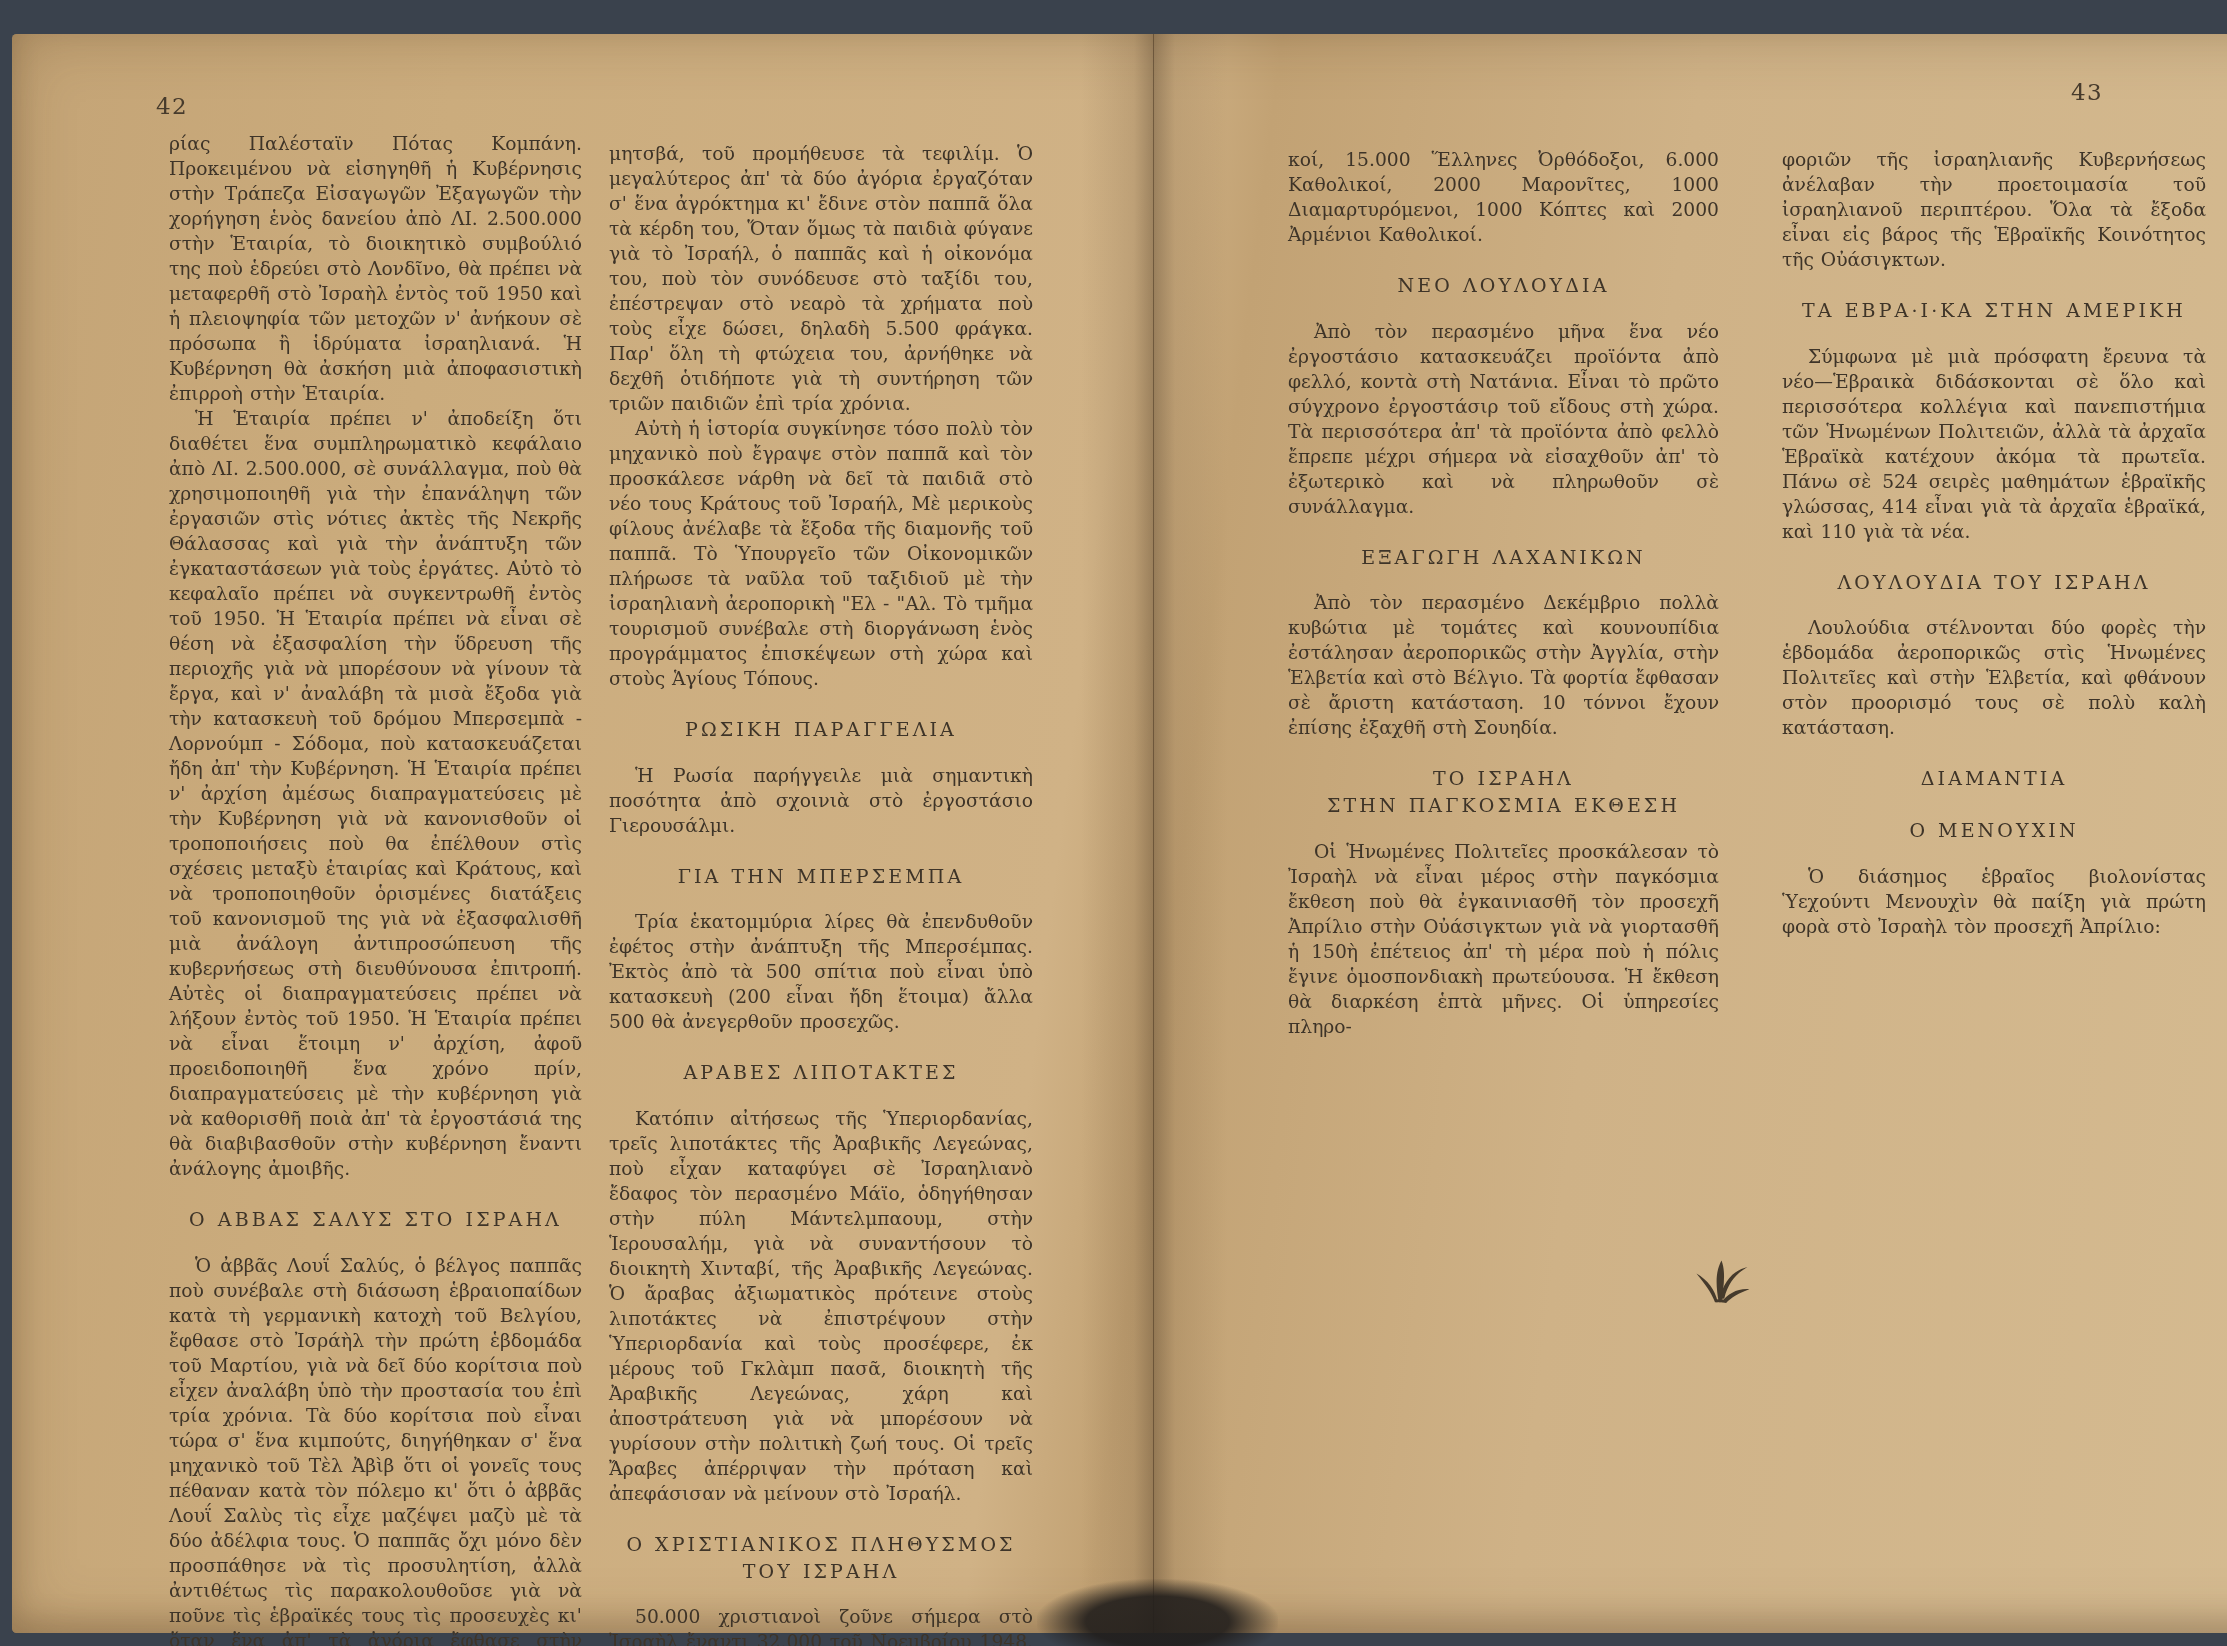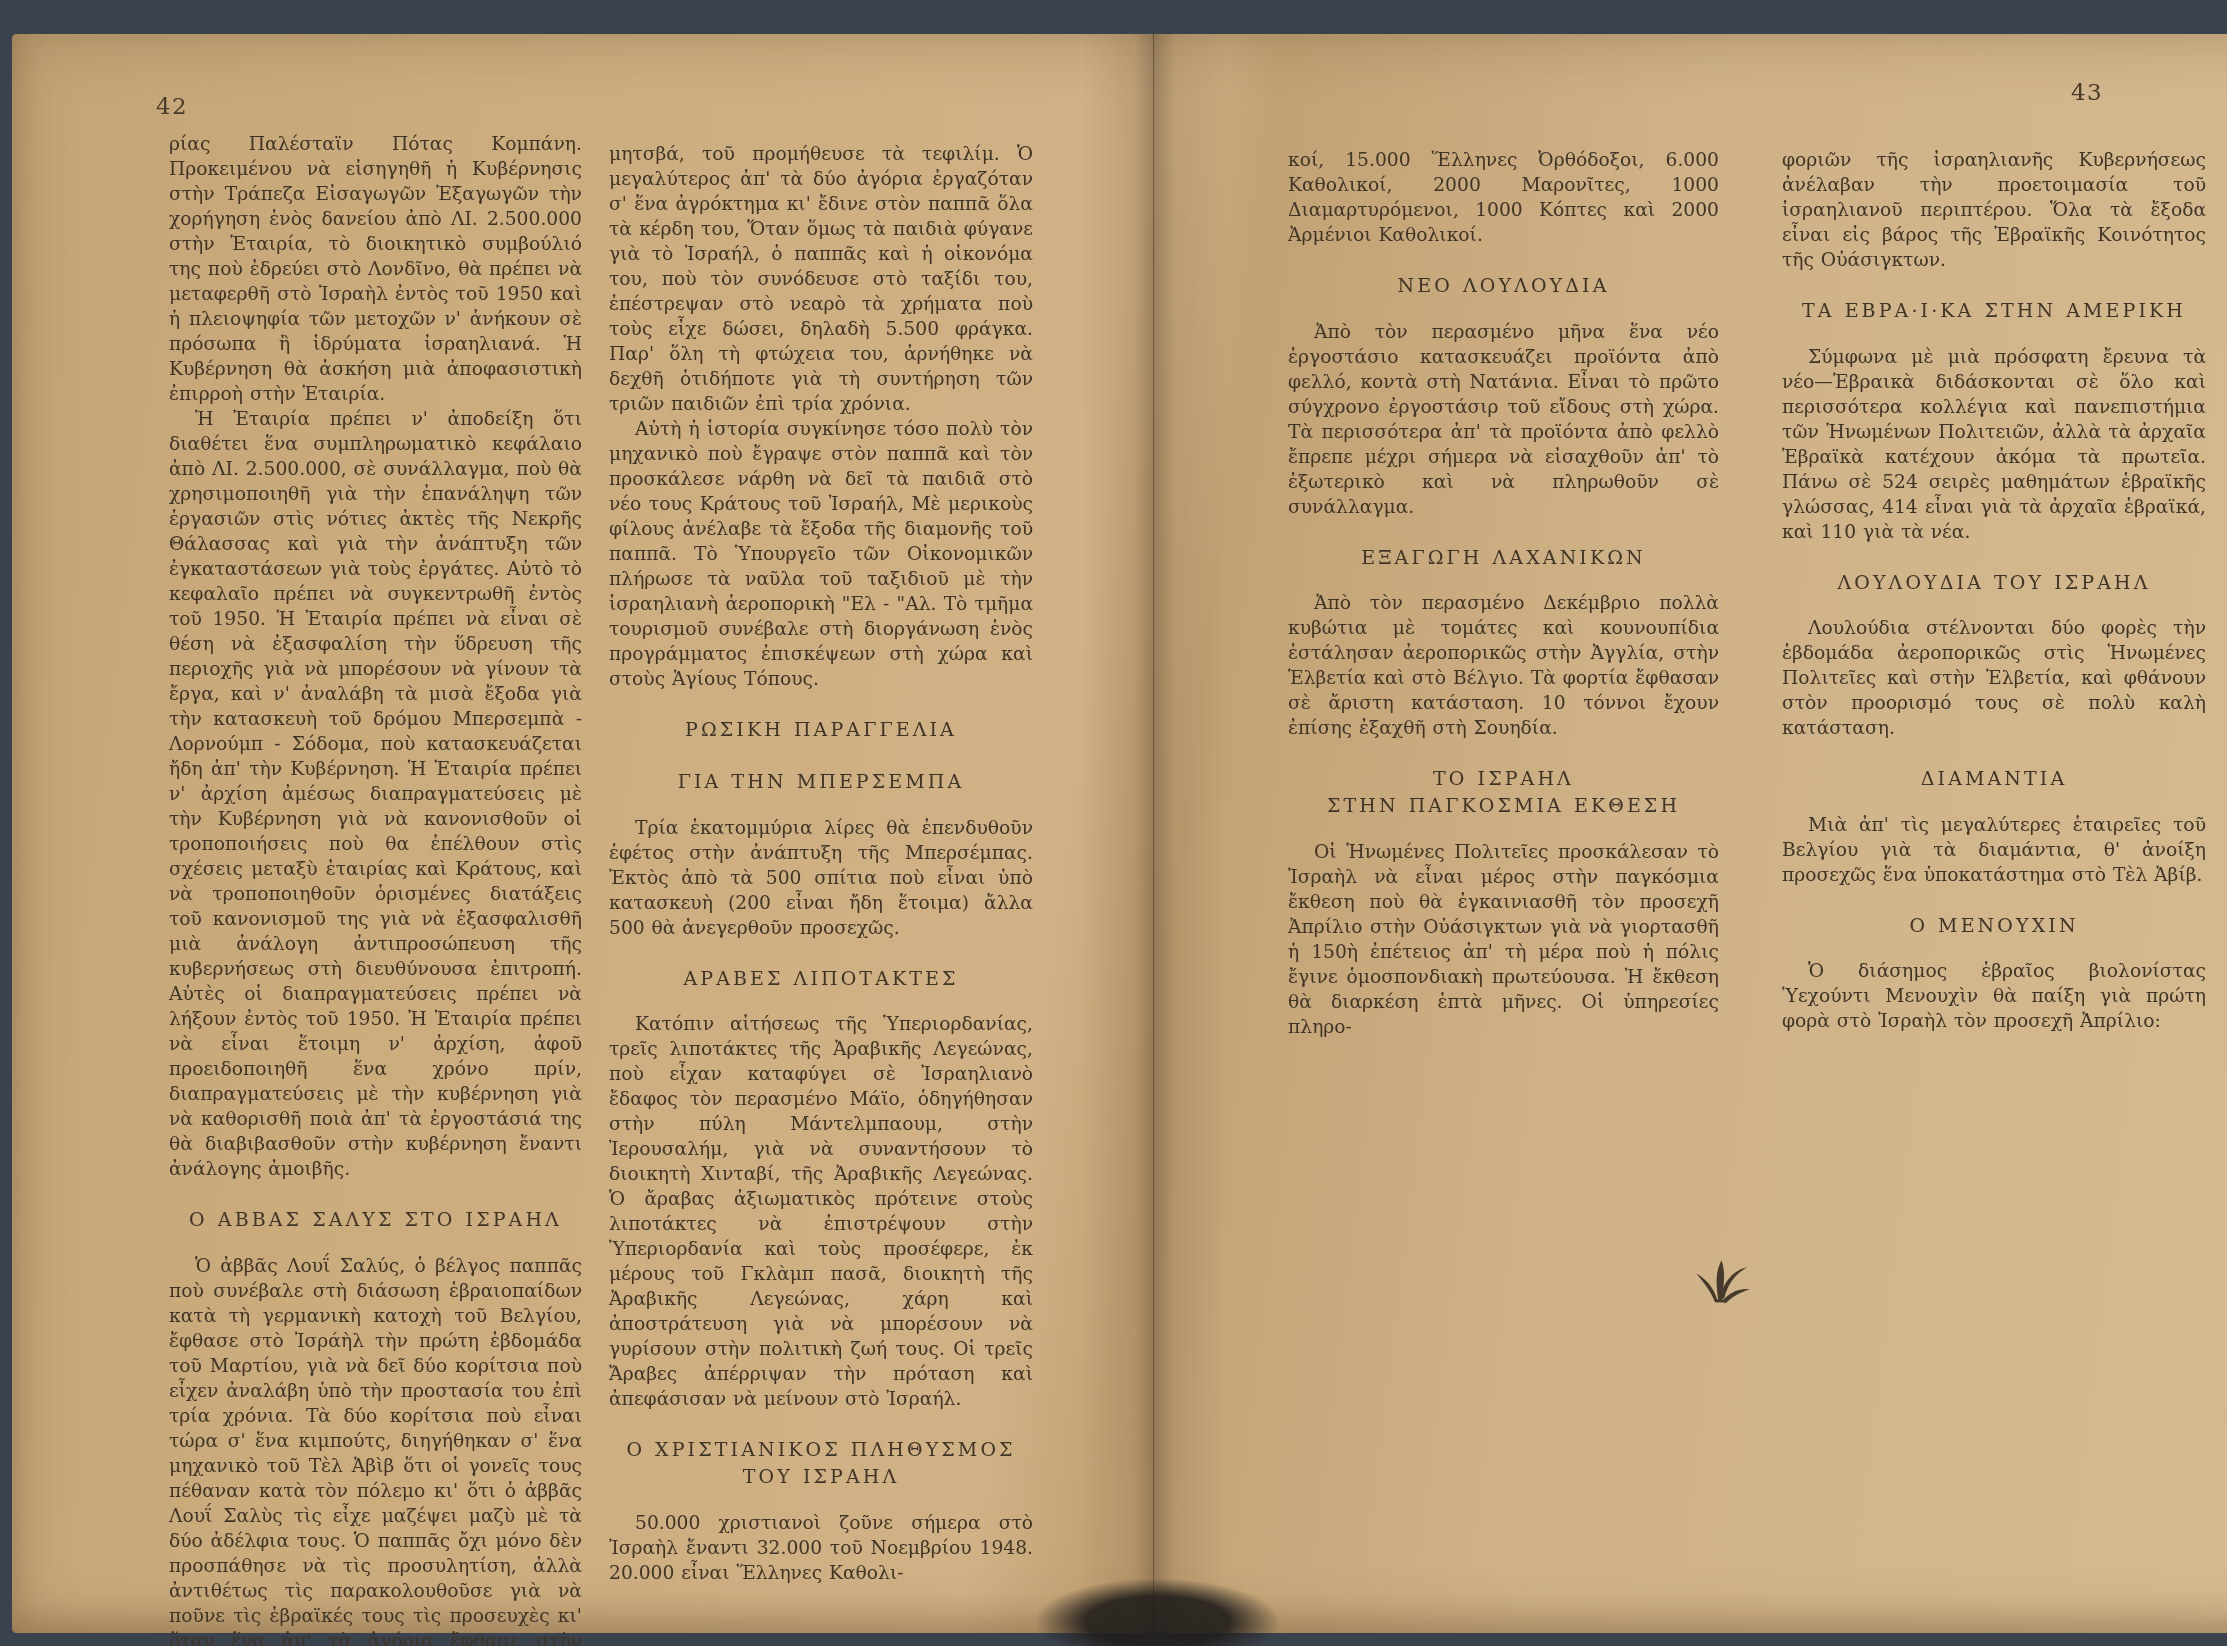--- a/index.html
+++ b/index.html
@@ -69,20 +69,21 @@
   <div class="col col-1">
       <p class="paragraph_continued">ρίας Παλέσταϊν Πότας Κομπάνη. Προκειμένου νὰ εἰσηγηθῆ ἡ Κυβέρνησις στὴν Τράπεζα Εἰσαγωγῶν Ἐξαγωγῶν τὴν χορήγηση ἑνὸς δανείου ἀπὸ ΛΙ. 2.500.000 στὴν Ἑταιρία, τὸ διοικητικὸ συμβούλιό της ποὺ ἑδρεύει στὸ Λονδῖνο, θὰ πρέπει νὰ μεταφερθῆ στὸ Ἰσραὴλ ἐντὸς τοῦ 1950 καὶ ἡ πλειοψηφία τῶν μετοχῶν ν' ἀνήκουν σὲ πρόσωπα ἢ ἱδρύματα ἰσραηλιανά. Ἡ Κυβέρνηση θὰ ἀσκήση μιὰ ἀποφασιστικὴ ἐπιρροὴ στὴν Ἑταιρία.</p>
       <p class="paragraph">Ἡ Ἑταιρία πρέπει ν' ἀποδείξη ὅτι διαθέτει ἕνα συμπληρωματικὸ κεφάλαιο ἀπὸ ΛΙ. 2.500.000, σὲ συνάλλαγμα, ποὺ θὰ χρησιμοποιηθῆ γιὰ τὴν ἐπανάληψη τῶν ἐργασιῶν στὶς νότιες ἀκτὲς τῆς Νεκρῆς Θάλασσας καὶ γιὰ τὴν ἀνάπτυξη τῶν ἐγκαταστάσεων γιὰ τοὺς ἐργάτες. Αὐτὸ τὸ κεφαλαῖο πρέπει νὰ συγκεντρωθῆ ἐντὸς τοῦ 1950. Ἡ Ἑταιρία πρέπει νὰ εἶναι σὲ θέση νὰ ἐξασφαλίση τὴν ὕδρευση τῆς περιοχῆς γιὰ νὰ μπορέσουν νὰ γίνουν τὰ ἔργα, καὶ ν' ἀναλάβη τὰ μισὰ ἔξοδα γιὰ τὴν κατασκευὴ τοῦ δρόμου Μπερσεμπὰ - Λορνούμπ - Σόδομα, ποὺ κατασκευάζεται ἤδη ἀπ' τὴν Κυβέρνηση. Ἡ Ἑταιρία πρέπει ν' ἀρχίση ἀμέσως διαπραγματεύσεις μὲ τὴν Κυβέρνηση γιὰ νὰ κανονισθοῦν οἱ τροποποιήσεις ποὺ θα ἐπέλθουν στὶς σχέσεις μεταξὺ ἑταιρίας καὶ Κράτους, καὶ νὰ τροποποιηθοῦν ὁρισμένες διατάξεις τοῦ κανονισμοῦ της γιὰ νὰ ἐξασφαλισθῆ μιὰ ἀνάλογη ἀντιπροσώπευση τῆς κυβερνήσεως στὴ διευθύνουσα ἐπιτροπή. Αὐτὲς οἱ διαπραγματεύσεις πρέπει νὰ λήξουν ἐντὸς τοῦ 1950. Ἡ Ἑταιρία πρέπει νὰ εἶναι ἕτοιμη ν' ἀρχίση, ἀφοῦ προειδοποιηθῆ ἕνα χρόνο πρίν, διαπραγματεύσεις μὲ τὴν κυβέρνηση γιὰ νὰ καθορισθῆ ποιὰ ἀπ' τὰ ἐργοστάσιά της θὰ διαβιβασθοῦν στὴν κυβέρνηση ἔναντι ἀνάλογης ἀμοιβῆς.</p>
       <h3 class="heading">Ο ΑΒΒΑΣ ΣΑΛΥΣ ΣΤΟ ΙΣΡΑΗΛ</h3>
       <p class="paragraph">Ὁ ἀββᾶς Λουΐ Σαλύς, ὁ βέλγος παππᾶς ποὺ συνέβαλε στὴ διάσωση ἑβραιοπαίδων κατὰ τὴ γερμανικὴ κατοχὴ τοῦ Βελγίου, ἔφθασε στὸ Ἰσράὴλ τὴν πρώτη ἑβδομάδα τοῦ Μαρτίου, γιὰ νὰ δεῖ δύο κορίτσια ποὺ εἶχεν ἀναλάβη ὑπὸ τὴν προστασία του ἐπὶ τρία χρόνια. Τὰ δύο κορίτσια ποὺ εἶναι τώρα σ' ἕνα κιμπούτς, διηγήθηκαν σ' ἕνα μηχανικὸ τοῦ Τὲλ Ἀβὶβ ὅτι οἱ γονεῖς τους πέθαναν κατὰ τὸν πόλεμο κι' ὅτι ὁ ἀββᾶς Λουΐ Σαλὺς τὶς εἶχε μαζέψει μαζὺ μὲ τὰ δύο ἀδέλφια τους. Ὁ παππᾶς ὄχι μόνο δὲν προσπάθησε νὰ τὶς προσυλητίση, ἀλλὰ ἀντιθέτως τὶς παρακολουθοῦσε γιὰ νὰ ποῦνε τὶς ἑβραϊκές τους τὶς προσευχὲς κι' ὅταν ἕνα ἀπ' τὰ ἀγόρια ἔφθασε στὴν ἡλικία τοῦ Μπαρ-</p>
     </div>
   <div class="col col-2">
       <p class="paragraph_continued">μητσβά, τοῦ προμήθευσε τὰ τεφιλίμ. Ὁ μεγαλύτερος ἀπ' τὰ δύο ἀγόρια ἐργαζόταν σ' ἕνα ἀγρόκτημα κι' ἔδινε στὸν παππᾶ ὅλα τὰ κέρδη του, Ὅταν ὅμως τὰ παιδιὰ φύγανε γιὰ τὸ Ἰσραήλ, ὁ παππᾶς καὶ ἡ οἰκονόμα του, ποὺ τὸν συνόδευσε στὸ ταξίδι του, ἐπέστρεψαν στὸ νεαρὸ τὰ χρήματα ποὺ τοὺς εἶχε δώσει, δηλαδὴ 5.500 φράγκα. Παρ' ὅλη τὴ φτώχεια του, ἀρνήθηκε νὰ δεχθῆ ὁτιδήποτε γιὰ τὴ συντήρηση τῶν τριῶν παιδιῶν ἐπὶ τρία χρόνια.</p>
       <p class="paragraph">Αὐτὴ ἡ ἱστορία συγκίνησε τόσο πολὺ τὸν μηχανικὸ ποὺ ἔγραψε στὸν παππᾶ καὶ τὸν προσκάλεσε νάρθη νὰ δεῖ τὰ παιδιᾶ στὸ νέο τους Κράτους τοῦ Ἰσραήλ, Μὲ μερικοὺς φίλους ἀνέλαβε τὰ ἔξοδα τῆς διαμονῆς τοῦ παππᾶ. Τὸ Ὑπουργεῖο τῶν Οἰκονομικῶν πλήρωσε τὰ ναῦλα τοῦ ταξιδιοῦ μὲ τὴν ἰσραηλιανὴ ἀεροπορικὴ "Ελ - "Αλ. Τὸ τμῆμα τουρισμοῦ συνέβαλε στὴ διοργάνωση ἑνὸς προγράμματος ἐπισκέψεων στὴ χώρα καὶ στοὺς Ἁγίους Τόπους.</p>
       <h3 class="heading">ΡΩΣΙΚΗ ΠΑΡΑΓΓΕΛΙΑ</h3>
+      <p class="paragraph">Ἡ Ρωσία παρήγγειλε μιὰ σημαντικὴ ποσότητα ἀπὸ σχοινιὰ στὸ ἐργοστάσιο Γιερουσάλμι.</p>
       <h3 class="heading">ΓΙΑ ΤΗΝ ΜΠΕΡΣΕΜΠΑ</h3>
       <p class="paragraph">Τρία ἑκατομμύρια λίρες θὰ ἐπενδυθοῦν ἐφέτος στὴν ἀνάπτυξη τῆς Μπερσέμπας. Ἐκτὸς ἀπὸ τὰ 500 σπίτια ποὺ εἶναι ὑπὸ κατασκευὴ (200 εἶναι ἤδη ἕτοιμα) ἄλλα 500 θὰ ἀνεγερθοῦν προσεχῶς.</p>
       <h3 class="heading">ΑΡΑΒΕΣ ΛΙΠΟΤΑΚΤΕΣ</h3>
       <p class="paragraph">Κατόπιν αἰτήσεως τῆς Ὑπεριορδανίας, τρεῖς λιποτάκτες τῆς Ἀραβικῆς Λεγεώνας, ποὺ εἶχαν καταφύγει σὲ Ἰσραηλιανὸ ἔδαφος τὸν περασμένο Μάϊο, ὁδηγήθησαν στὴν πύλη Μάντελμπαουμ, στὴν Ἱερουσαλήμ, γιὰ νὰ συναντήσουν τὸ διοικητὴ Χινταβί, τῆς Ἀραβικῆς Λεγεώνας. Ὁ ἄραβας ἀξιωματικὸς πρότεινε στοὺς λιποτάκτες νὰ ἐπιστρέψουν στὴν Ὑπεριορδανία καὶ τοὺς προσέφερε, ἐκ μέρους τοῦ Γκλὰμπ πασᾶ, διοικητὴ τῆς Ἀραβικῆς Λεγεώνας, χάρη καὶ ἀποστράτευση γιὰ νὰ μπορέσουν νὰ γυρίσουν στὴν πολιτικὴ ζωή τους. Οἱ τρεῖς Ἄραβες ἀπέρριψαν τὴν πρόταση καὶ ἀπεφάσισαν νὰ μείνουν στὸ Ἰσραήλ.</p>
       <h3 class="heading">Ο ΧΡΙΣΤΙΑΝΙΚΟΣ ΠΛΗΘΥΣΜΟΣ
 ΤΟΥ ΙΣΡΑΗΛ</h3>
       <p class="paragraph">50.000 χριστιανοὶ ζοῦνε σήμερα στὸ Ἰσραὴλ ἔναντι 32.000 τοῦ Νοεμβρίου 1948. 20.000 εἶναι Ἕλληνες Καθολι-</p>
     </div>
   <div class="col col-3">
       <p class="paragraph_continued">κοί, 15.000 Ἕλληνες Ὀρθόδοξοι, 6.000 Καθολικοί, 2000 Μαρονῖτες, 1000 Διαμαρτυρόμενοι, 1000 Κόπτες καὶ 2000 Ἀρμένιοι Καθολικοί.</p>
@@ -94,21 +95,20 @@
 ΣΤΗΝ ΠΑΓΚΟΣΜΙΑ ΕΚΘΕΣΗ</h3>
       <p class="paragraph">Οἱ Ἡνωμένες Πολιτεῖες προσκάλεσαν τὸ Ἰσραὴλ νὰ εἶναι μέρος στὴν παγκόσμια ἔκθεση ποὺ θὰ ἐγκαινιασθῆ τὸν προσεχῆ Ἀπρίλιο στὴν Οὐάσιγκτων γιὰ νὰ γιορτασθῆ ἡ 150ὴ ἐπέτειος ἀπ' τὴ μέρα ποὺ ἡ πόλις ἔγινε ὁμοσπονδιακὴ πρωτεύουσα. Ἡ ἔκθεση θὰ διαρκέση ἑπτὰ μῆνες. Οἱ ὑπηρεσίες πληρο-</p>
     </div>
   <div class="col col-4">
       <p class="paragraph_continued">φοριῶν τῆς ἰσραηλιανῆς Κυβερνήσεως ἀνέλαβαν τὴν προετοιμασία τοῦ ἰσραηλιανοῦ περιπτέρου. Ὅλα τὰ ἔξοδα εἶναι εἰς βάρος τῆς Ἑβραϊκῆς Κοινότητος τῆς Οὐάσιγκτων.</p>
       <h3 class="heading">ΤΑ ΕΒΡΑ·Ι·ΚΑ ΣΤΗΝ ΑΜΕΡΙΚΗ</h3>
       <p class="paragraph">Σύμφωνα μὲ μιὰ πρόσφατη ἔρευνα τὰ νέο—Ἑβραικὰ διδάσκονται σὲ ὅλο καὶ περισσότερα κολλέγια καὶ πανεπιστήμια τῶν Ἡνωμένων Πολιτειῶν, ἀλλὰ τὰ ἀρχαῖα Ἑβραϊκὰ κατέχουν ἀκόμα τὰ πρωτεῖα. Πάνω σὲ 524 σειρὲς μαθημάτων ἑβραϊκῆς γλώσσας, 414 εἶναι γιὰ τὰ ἀρχαῖα ἑβραϊκά, καὶ 110 γιὰ τὰ νέα.</p>
       <h3 class="heading">ΛΟΥΛΟΥΔΙΑ ΤΟΥ ΙΣΡΑΗΛ</h3>
       <p class="paragraph">Λουλούδια στέλνονται δύο φορὲς τὴν ἑβδομάδα ἀεροπορικῶς στὶς Ἡνωμένες Πολιτεῖες καὶ στὴν Ἑλβετία, καὶ φθάνουν στὸν προορισμό τους σὲ πολὺ καλὴ κατάσταση.</p>
       <h3 class="heading">ΔΙΑΜΑΝΤΙΑ</h3>
-      <p class="paragraph">Μιὰ ἀπ' τὶς μεγαλύτερες ἑταιρεῖες τοῦ Βελγίου γιὰ τὰ διαμάντια, θ' ἀνοίξη προσεχῶς ἕνα ὑποκατάστημα στὸ Τὲλ Ἀβίβ.</p>
       <h3 class="heading">Ο ΜΕΝΟΥΧΙΝ</h3>
       <p class="paragraph">Ὁ διάσημος ἑβραῖος βιολονίστας Ὑεχούντι Μενουχὶν θὰ παίξη γιὰ πρώτη φορὰ στὸ Ἰσραὴλ τὸν προσεχῆ Ἀπρίλιο:</p>
     </div>
 
   <div class="ornament">
     <svg viewBox="0 0 140 110" xmlns="http://www.w3.org/2000/svg">
       <g fill="#453a2c">
         <path d="M62 106 C56 78 40 58 16 44 C32 64 48 84 56 106 Z"></path>
         <path d="M64 106 C58 70 56 42 70 16 C80 42 74 76 70 106 Z"></path>
         <path d="M66 100 C74 62 94 38 126 30 C102 44 84 64 76 98 Z"></path>

